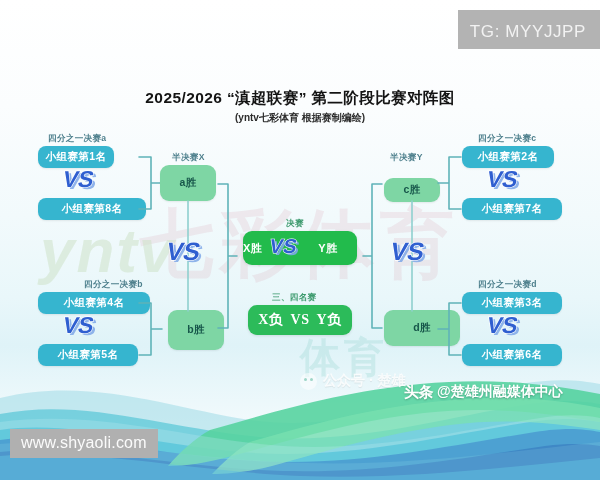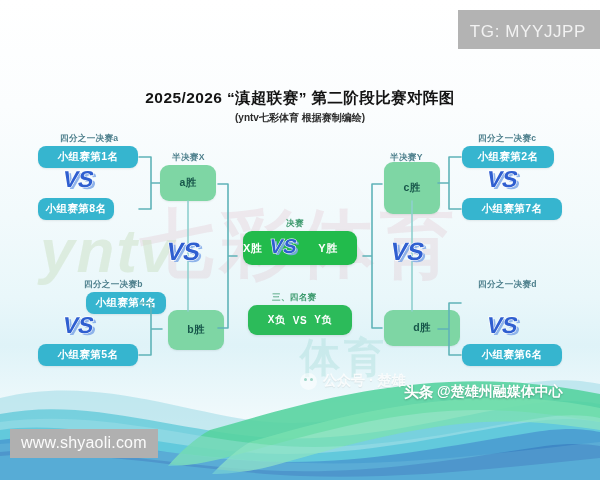--- a/index.html
+++ b/index.html
@@ -70,22 +70,23 @@
   }
   .finalbox{
     position:absolute;display:flex;align-items:center;justify-content:flex-start;
     gap:6px;background:#22bb4c;color:#ffffff;border-radius:9px;
     font-size:11px;font-weight:bold;letter-spacing:.5px;white-space:nowrap;
     box-shadow:0 1px 3px rgba(0,0,0,.10);
   }
   .thirdbox{
     position:absolute;display:flex;align-items:center;justify-content:center;
     gap:7px;background:#2cbb5a;color:#ffffff;border-radius:9px;
-    font-size:10px;font-weight:bold;letter-spacing:.6px;white-space:nowrap;
+    font-size:14px;font-weight:bold;letter-spacing:.6px;white-space:nowrap;
     box-shadow:0 1px 3px rgba(0,0,0,.10);
+    font-family:Liberation Serif, serif;
   }
 
   
   .vs{position:absolute;user-select:none;}
   .vs svg{display:block;}
   .vs-inline{position:relative;display:inline-block;}
 
   
   .conn{position:absolute;pointer-events:none;}
   .conn svg{display:block;overflow:visible;}
@@ -157,34 +158,34 @@
     </svg>
   </div>
 
   <div class="wm-brand">七彩体育</div>
   <div class="wm-brand2">yntv</div>
   <div class="wm-brand3">体育</div>
 
   <div class="title">2025/2026 “滇超联赛” 第二阶段比赛对阵图</div>
   <div class="subtitle">(yntv七彩体育 根据赛制编绘)</div>
 
-  <div class="rnd-label" style="left:48px;top:133px;margin-left:12px;">四分之一决赛a</div>
-  <div class="team" style="left:38px;top:146px;width:100px;height:22px;">小组赛第1名</div>
-  <div class="team" style="left:38px;top:198px;width:76px;height:22px;">小组赛第8名</div>
+  <div class="rnd-label" style="left:48px;top:133px;">四分之一决赛a</div>
+  <div class="team" style="left:38px;top:146px;width:76px;height:22px;">小组赛第1名</div>
+  <div class="team" style="left:38px;top:198px;width:108px;height:22px;">小组赛第8名</div>
   <div class="vs" style="left:61px;top:166px;">
     <svg width="54" height="30" viewBox="0 0 54 30">
       <g transform="skewX(-12)">
         <text x="8" y="23" font-family="Liberation Sans, sans-serif" font-size="23" font-weight="bold" fill="#7fa8e8" opacity=".85">VS</text>
         <text x="5" y="21" font-family="Liberation Sans, sans-serif" font-size="23" font-weight="bold" fill="#2f5fd0" stroke="#ffffff" stroke-width="1.2" paint-order="stroke">VS</text>
       </g>
     </svg>
   </div>
 
   <div class="rnd-label" style="left:48px;top:279px;padding-left:36px;">四分之一决赛b</div>
-  <div class="team" style="left:38px;top:292px;width:80px;height:22px;margin-left:48px;">小组赛第4名</div>
+  <div class="team" style="left:38px;top:292px;width:112px;height:22px;">小组赛第4名</div>
   <div class="team" style="left:38px;top:344px;width:100px;height:22px;">小组赛第5名</div>
   <div class="vs" style="left:61px;top:312px;">
     <svg width="54" height="30" viewBox="0 0 54 30">
       <g transform="skewX(-12)">
         <text x="8" y="23" font-family="Liberation Sans, sans-serif" font-size="23" font-weight="bold" fill="#7fa8e8" opacity=".85">VS</text>
         <text x="5" y="21" font-family="Liberation Sans, sans-serif" font-size="23" font-weight="bold" fill="#2f5fd0" stroke="#ffffff" stroke-width="1.2" paint-order="stroke">VS</text>
       </g>
     </svg>
   </div>
 
@@ -244,21 +245,21 @@
     <span>Y负</span>
   </div>
 
   <div class="conn" style="left:362px;top:182px;">
     <svg width="22" height="148">
       <path d="M20,2 H10 M10,2 V146 M20,146 H10 M10,74 H1" fill="none" stroke="#5fb3b8" stroke-width="1.6" stroke-linecap="round"></path>
     </svg>
   </div>
 
   <div class="rnd-label" style="left:390px;top:152px;">半决赛Y</div>
-  <div class="semi" style="left:384px;top:162px;width:56px;height:52px;">c胜</div>
+  <div class="semi" style="left:384px;top:178px;width:56px;height:24px;">c胜</div>
   <div class="semi" style="left:384px;top:310px;width:76px;height:36px;">d胜</div>
 
   <div class="conn" style="left:410px;top:201px;">
     <svg width="4" height="110">
       <path d="M2,0 V110" fill="none" stroke="#8fd0cf" stroke-width="1.6" stroke-linecap="round"></path>
     </svg>
   </div>
   <div class="vs" style="left:388px;top:237px;">
     <svg width="56" height="32" viewBox="0 0 56 32">
       <g transform="skewX(-12)">
@@ -285,20 +286,21 @@
   <div class="vs" style="left:485px;top:166px;">
     <svg width="54" height="30" viewBox="0 0 54 30">
       <g transform="skewX(-12)">
         <text x="8" y="23" font-family="Liberation Sans, sans-serif" font-size="23" font-weight="bold" fill="#7fa8e8" opacity=".85">VS</text>
         <text x="5" y="21" font-family="Liberation Sans, sans-serif" font-size="23" font-weight="bold" fill="#2f5fd0" stroke="#ffffff" stroke-width="1.2" paint-order="stroke">VS</text>
       </g>
     </svg>
   </div>
 
   <div class="rnd-label" style="left:478px;top:279px;">四分之一决赛d</div>
+  <div class="team" style="left:462px;top:292px;width:100px;height:22px;">小组赛第3名</div>
   <div class="team" style="left:462px;top:344px;width:100px;height:22px;">小组赛第6名</div>
   <div class="vs" style="left:485px;top:312px;">
     <svg width="54" height="30" viewBox="0 0 54 30">
       <g transform="skewX(-12)">
         <text x="8" y="23" font-family="Liberation Sans, sans-serif" font-size="23" font-weight="bold" fill="#7fa8e8" opacity=".85">VS</text>
         <text x="5" y="21" font-family="Liberation Sans, sans-serif" font-size="23" font-weight="bold" fill="#2f5fd0" stroke="#ffffff" stroke-width="1.2" paint-order="stroke">VS</text>
       </g>
     </svg>
   </div>
 

